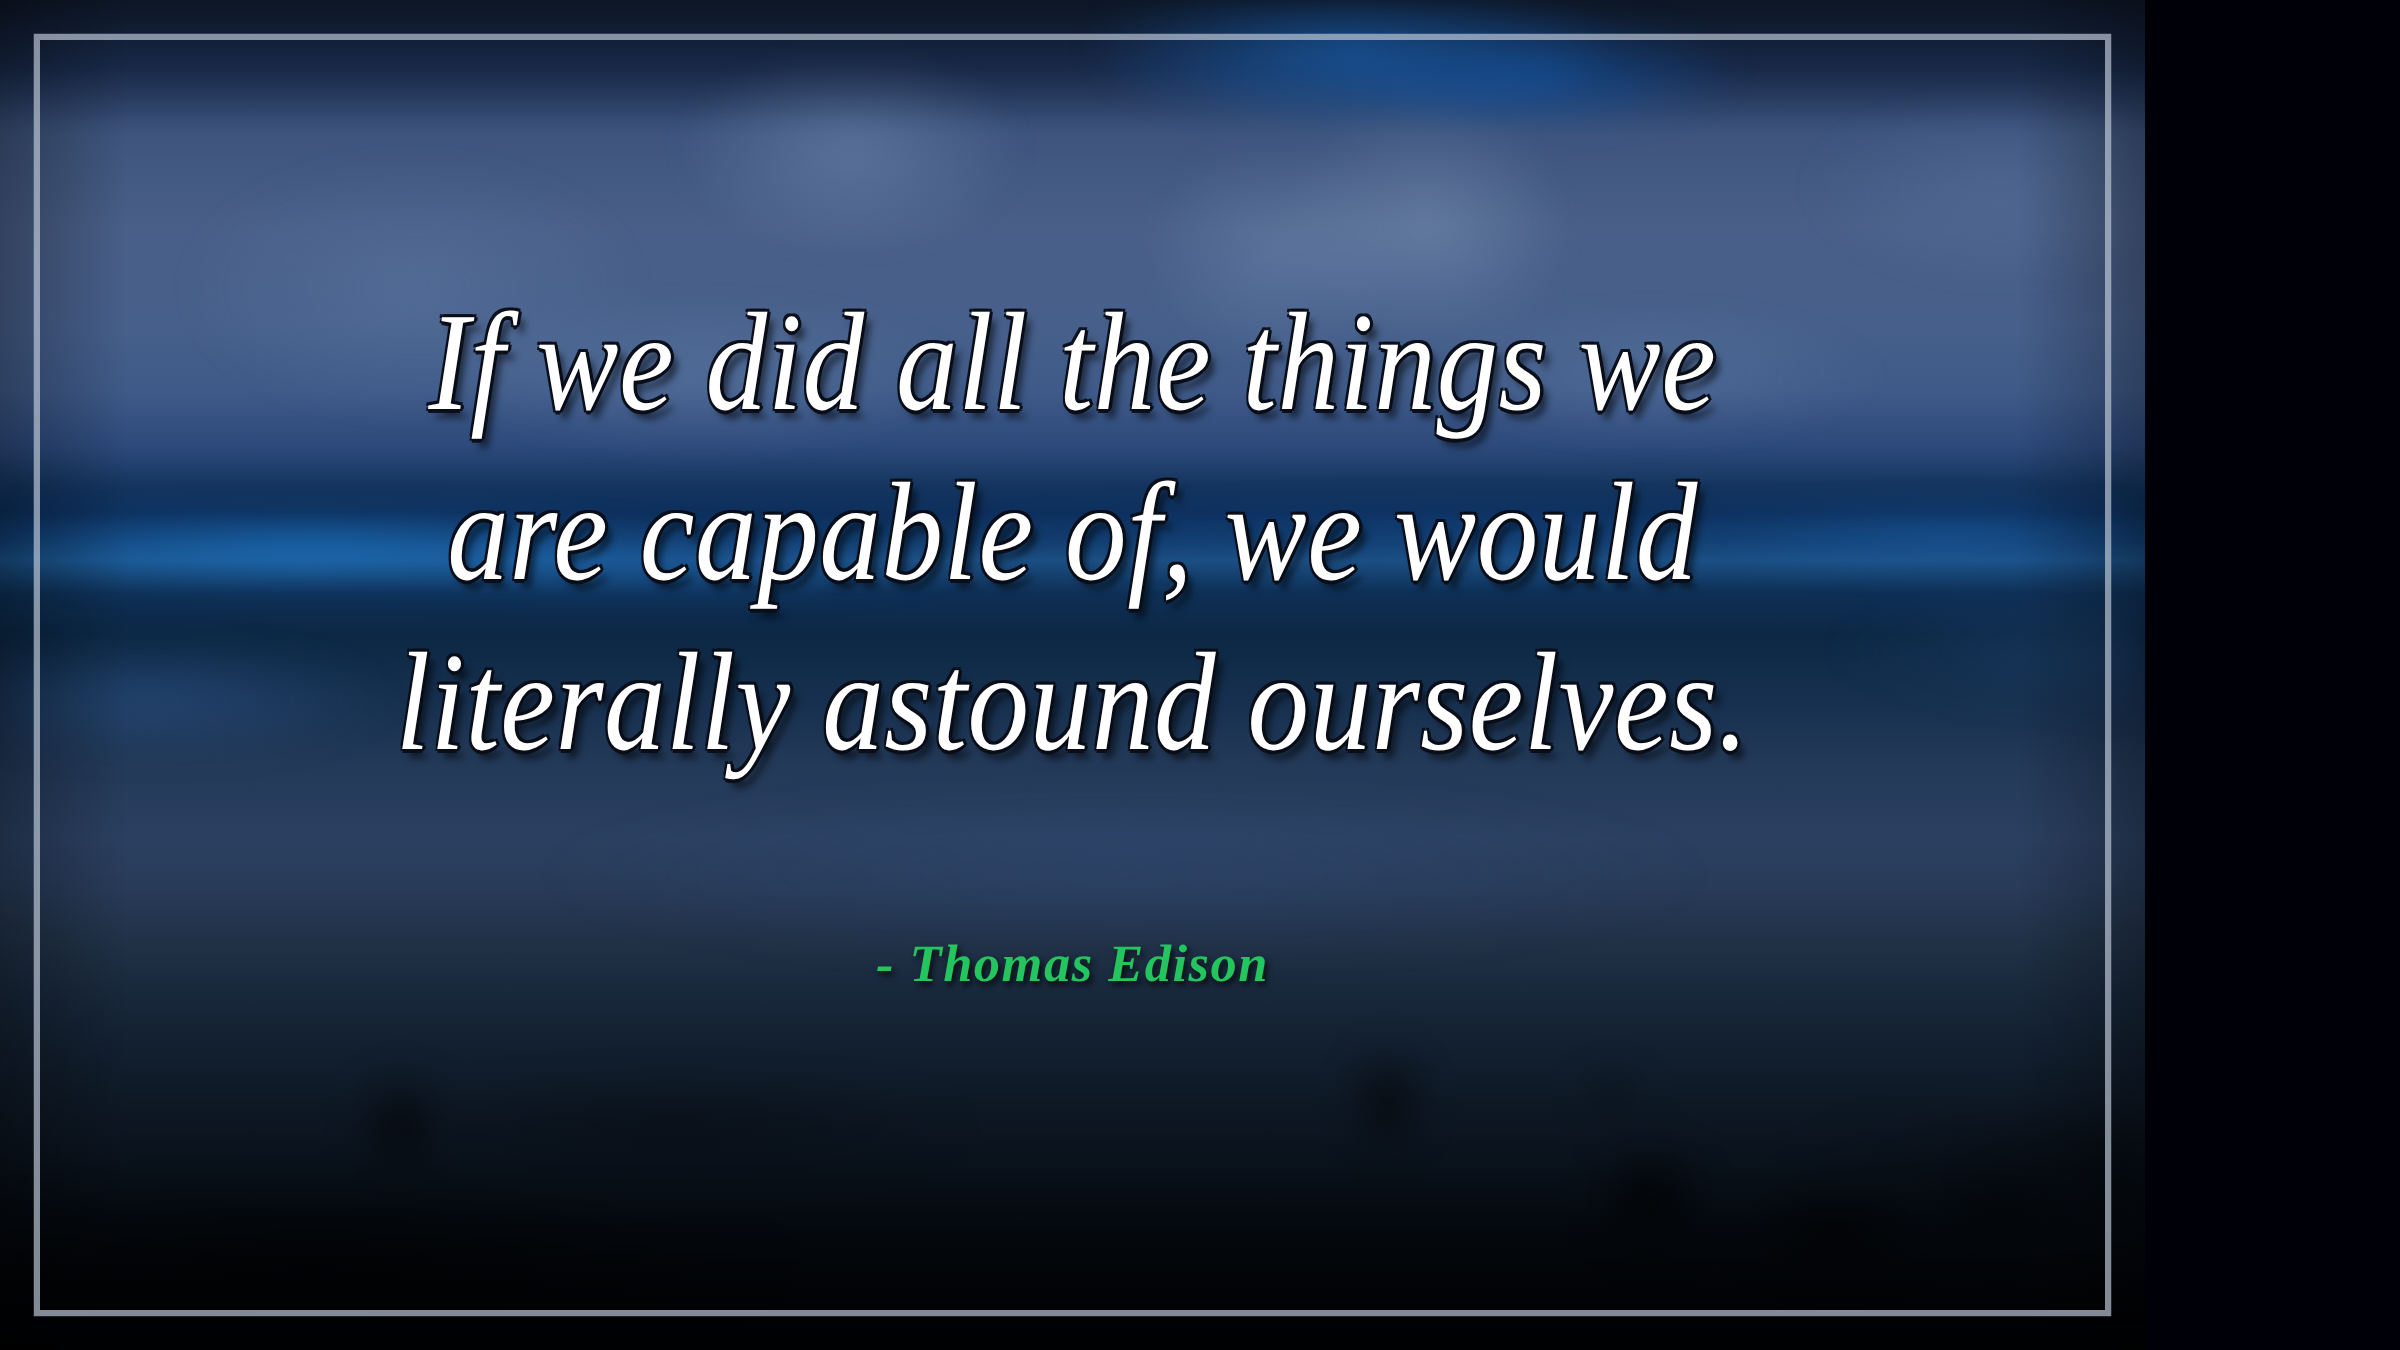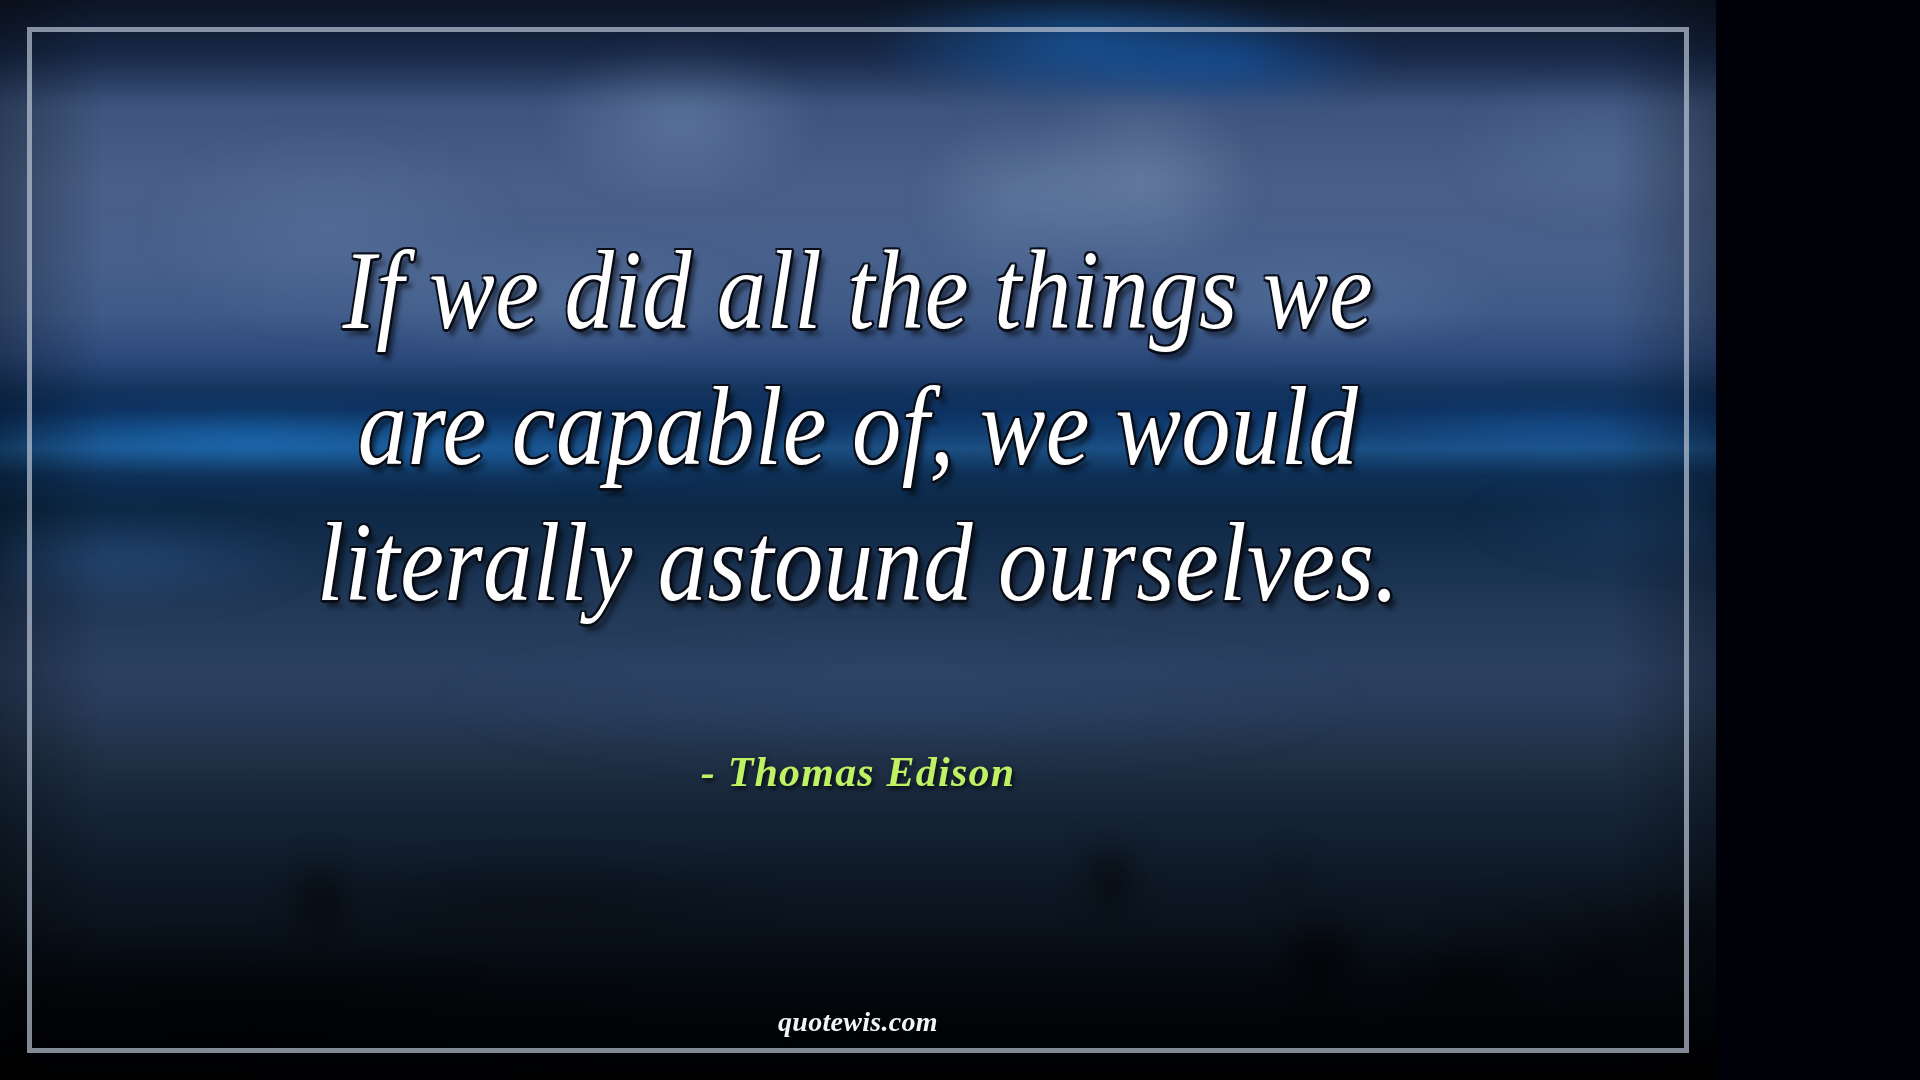--- a/index.html
+++ b/index.html
@@ -166,21 +166,21 @@
     left: 0;
     right: 0;
     top: 748px;
     text-align: center;
     font-family: "Liberation Serif", "DejaVu Serif", serif;
     font-style: italic;
     font-weight: bold;
     font-size: 42px;
     line-height: 48px;
     letter-spacing: 1.2px;
-    color: #bef264;
+    color: #22c55e;
     text-shadow: 2px 3px 5px rgba(0,0,0,0.75);
   }
 
   .watermark {
     position: absolute;
     left: 0;
     right: 0;
     top: 1006px;
     text-align: center;
     font-family: "Liberation Serif", "DejaVu Serif", serif;
@@ -209,17 +209,16 @@
   <div class="content">
 
     <div class="quote-block">
       <span class="quote-text">If we did all the things we
 are capable of, we would
 literally astound ourselves.</span>
     </div>
 
     <div class="author">- Thomas Edison</div>
 
-    <div class="watermark">quotewis.com</div>
 
   </div>
 
 </div>
 
 </body></html>

